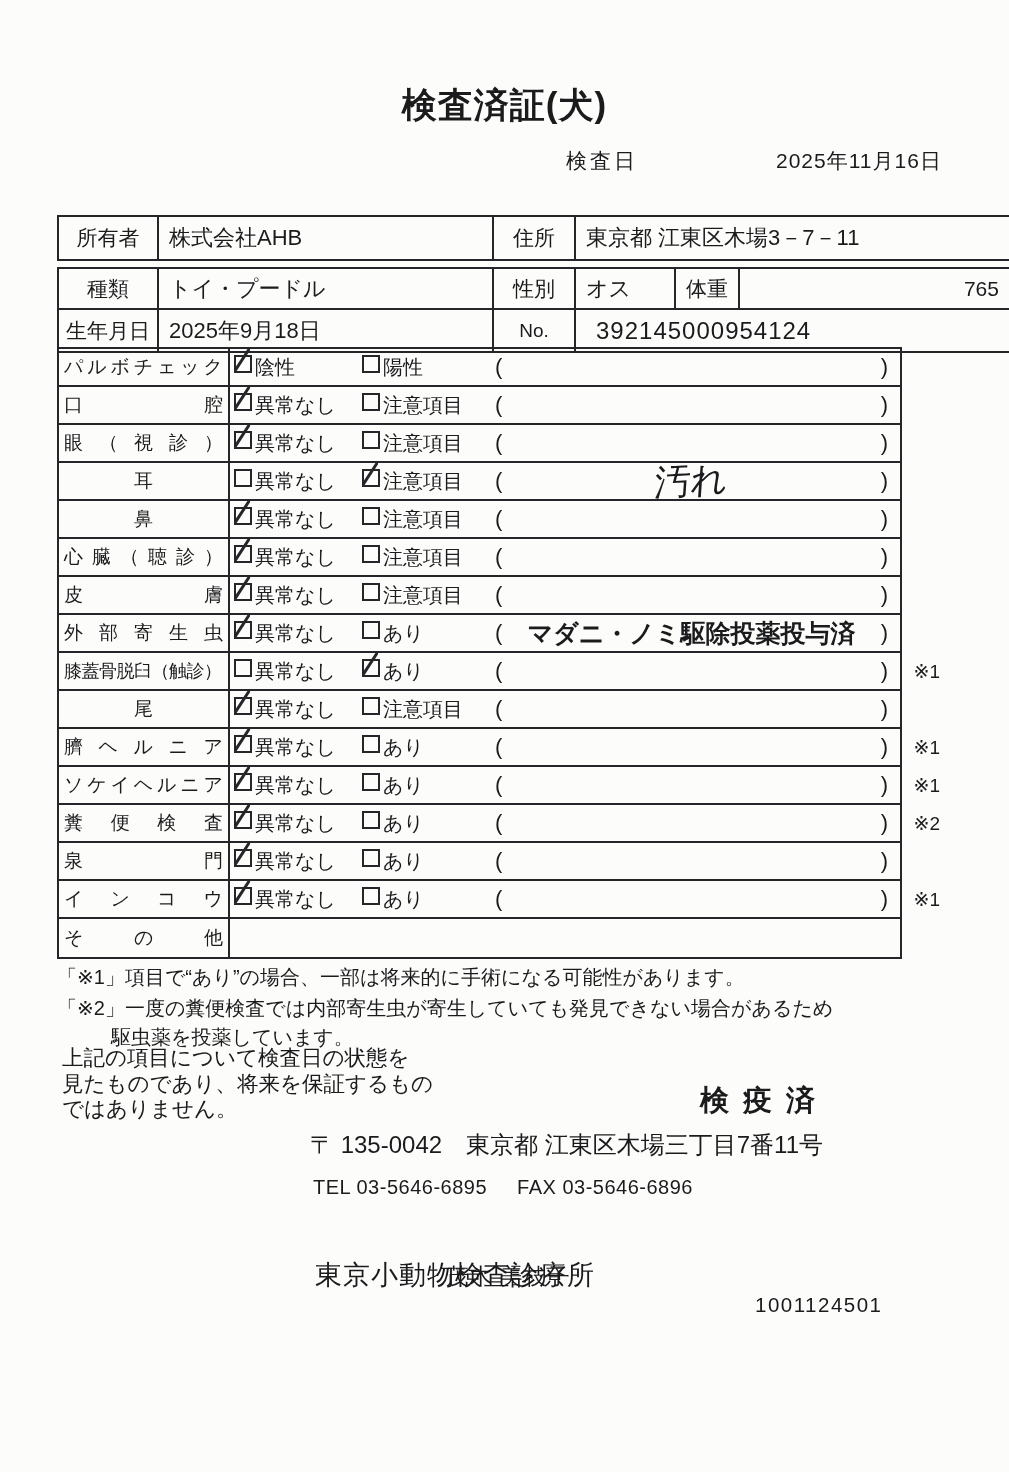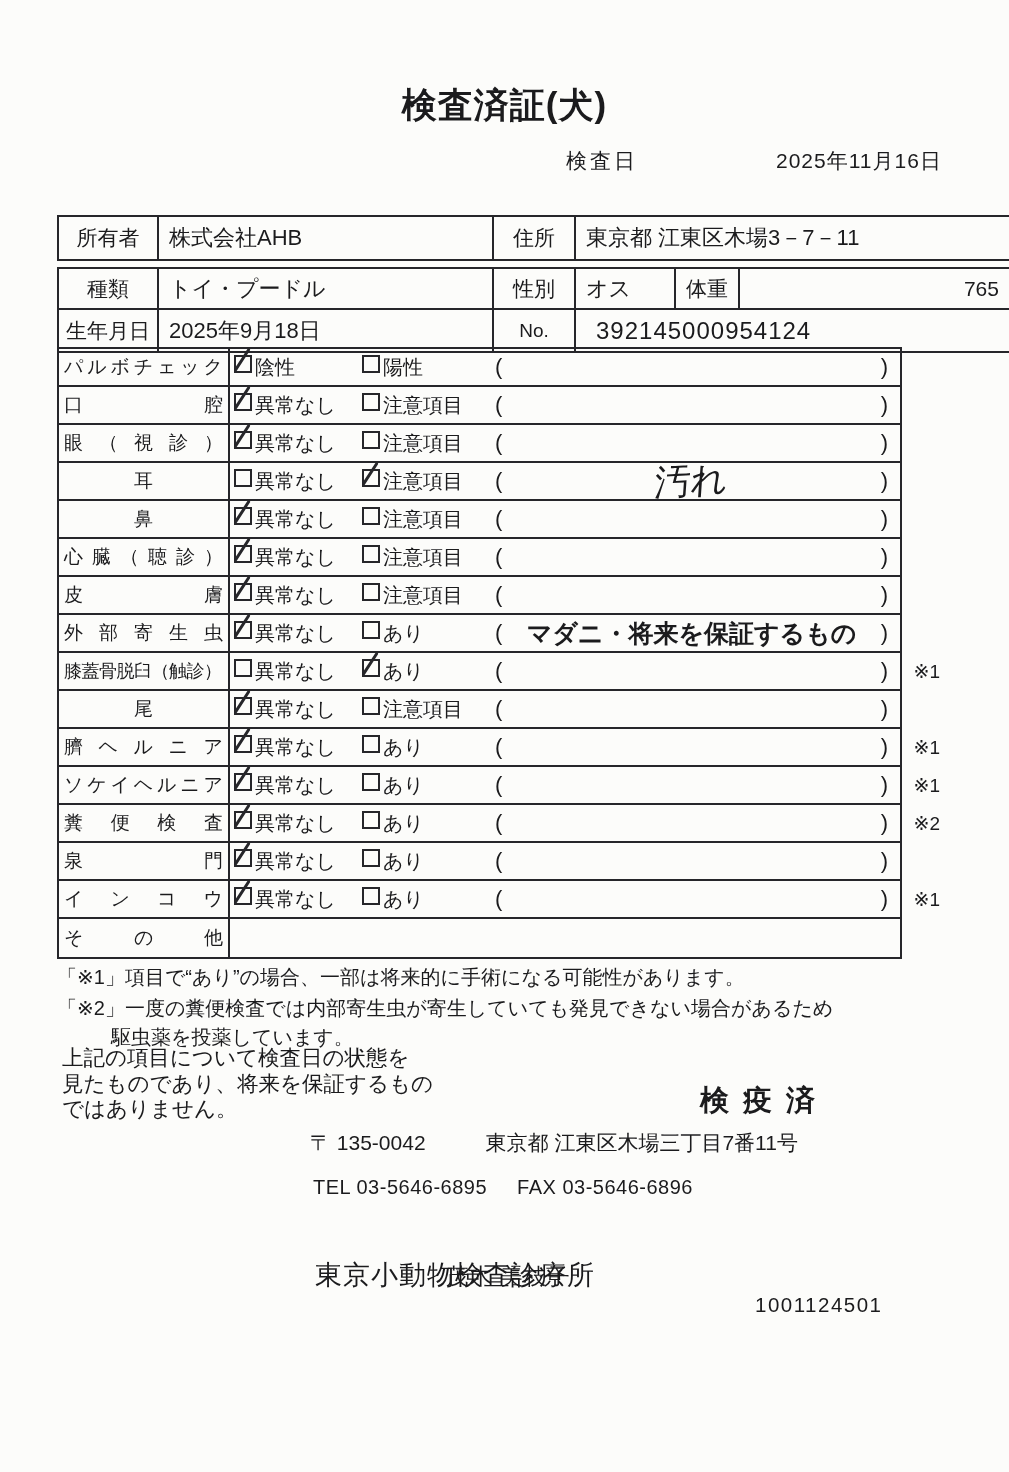--- a/index.html
+++ b/index.html
@@ -69,21 +69,21 @@
     font-size:19px;display:none;white-space:nowrap;}
   .row-body.empty{visibility:hidden;}
   
   .notes{position:absolute;left:57px;top:964px;font-size:20px;}
   .note-line{margin-bottom:4px;}
   .note2b{margin-left:54px;margin-top:-2px;}
   
   .disclaimer{position:absolute;left:62px;top:1046px;font-size:21.5px;line-height:25.5px;}
   .stamp{position:absolute;left:700px;top:1081px;font-size:29px;font-weight:600;
     letter-spacing:14px;white-space:nowrap;}
-  .postal-line{position:absolute;left:310px;top:1129px;font-size:21px;display:flex;gap:60px;}
+  .postal-line{position:absolute;left:310px;top:1129px;font-size:24px;display:flex;gap:24px;}
   .tel-line{position:absolute;left:313px;top:1176px;font-size:20px;display:flex;gap:30px;letter-spacing:0.5px;}
   .clinic-name{position:absolute;left:315px;top:1226px;font-size:27px;letter-spacing:1px;margin-top:31px;}
   .vet-name{position:absolute;left:446px;top:1261px;font-size:22.5px;letter-spacing:1px;}
   .serial{position:absolute;left:755px;top:1293px;font-size:20.5px;letter-spacing:1.5px;}
 </style>
 </head>
 <body>
 
 <div class="page">
 
@@ -320,21 +320,21 @@
         <div class="opt opt1">
           <span class="cb cb1 checked"></span>
           <span class="opt-label ol1">異常なし</span>
         </div>
         <div class="opt opt2">
           <span class="cb cb2"></span>
           <span class="opt-label ol2">あり</span>
         </div>
         <div class="paren-zone">
           <span class="paren po">(</span>
-          <span class="paren-content printed">マダニ・将来を保証するもの</span>
+          <span class="paren-content printed">マダニ・ノミ駆除投薬投与済</span>
           <span class="paren pc">)</span>
         </div>
       </div>
 
     </div>
 
     <div class="exam-row">
       <div class="row-label">
         <span class="label-inner left">膝蓋骨脱臼（触診）</span>
       </div>

